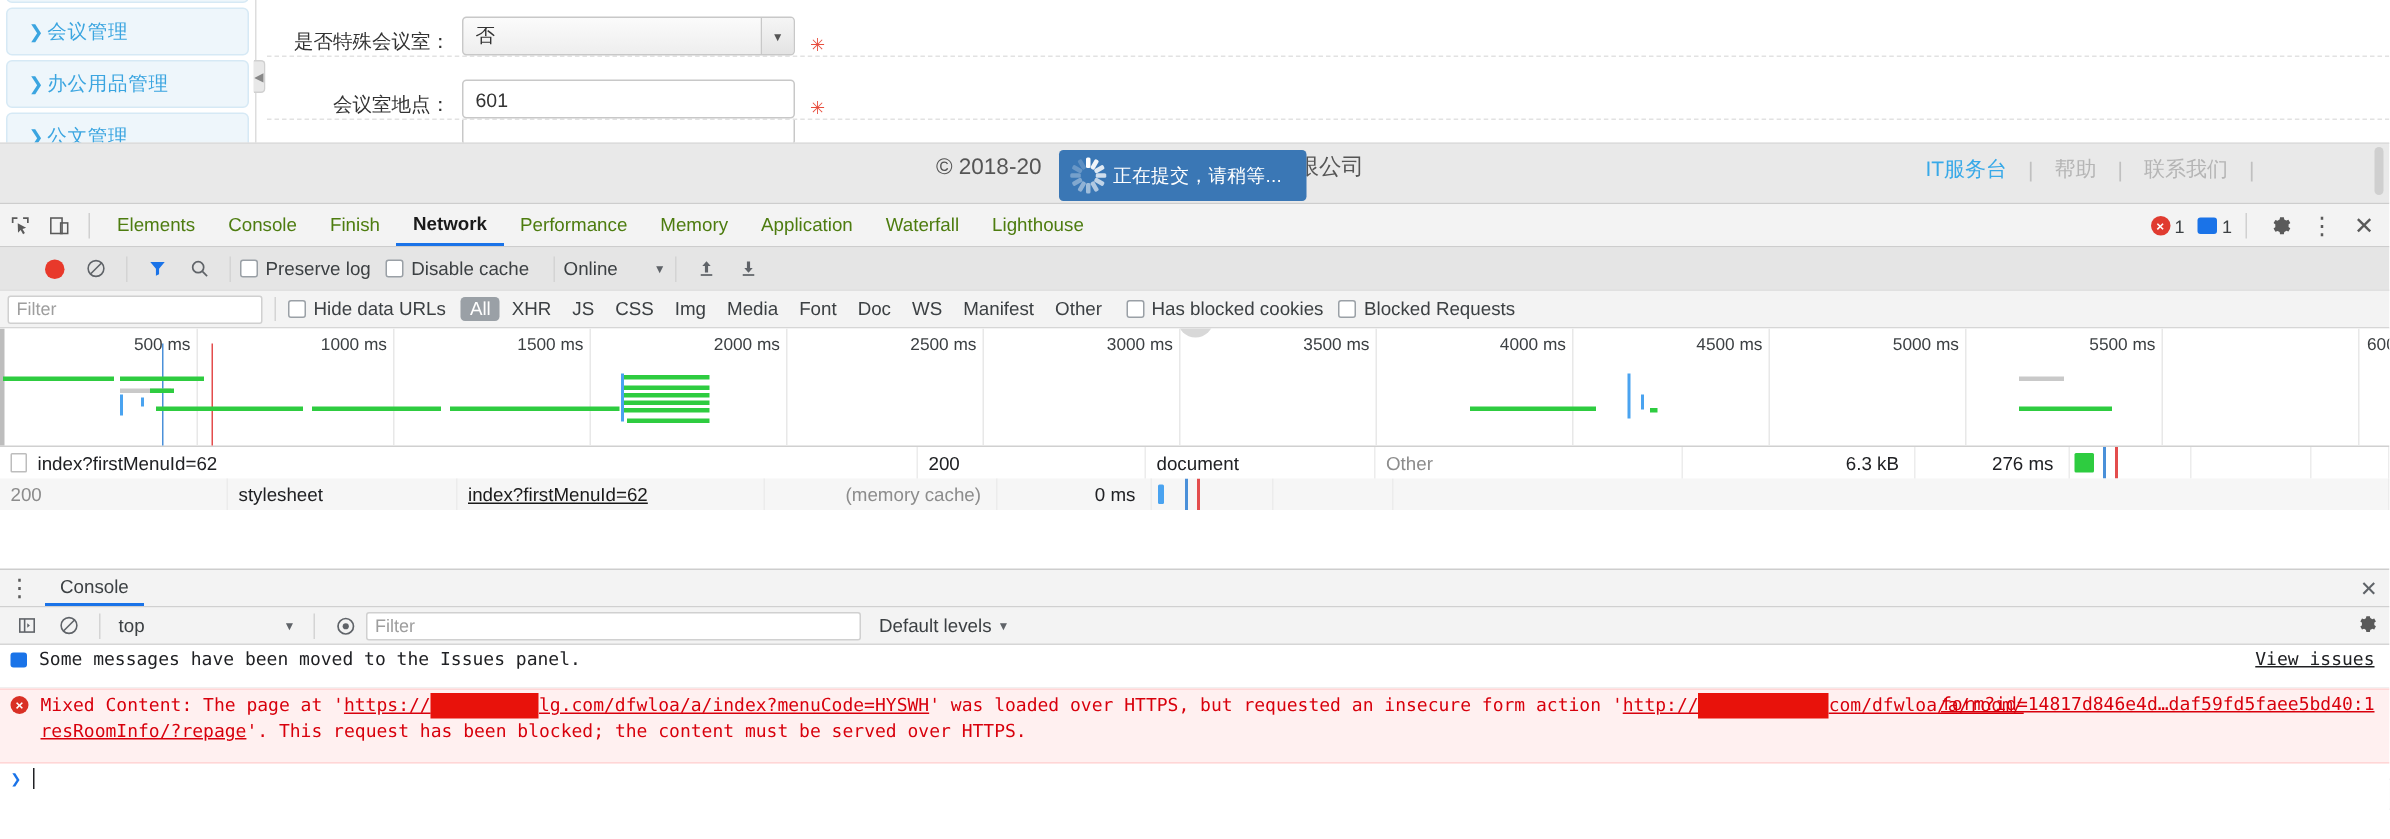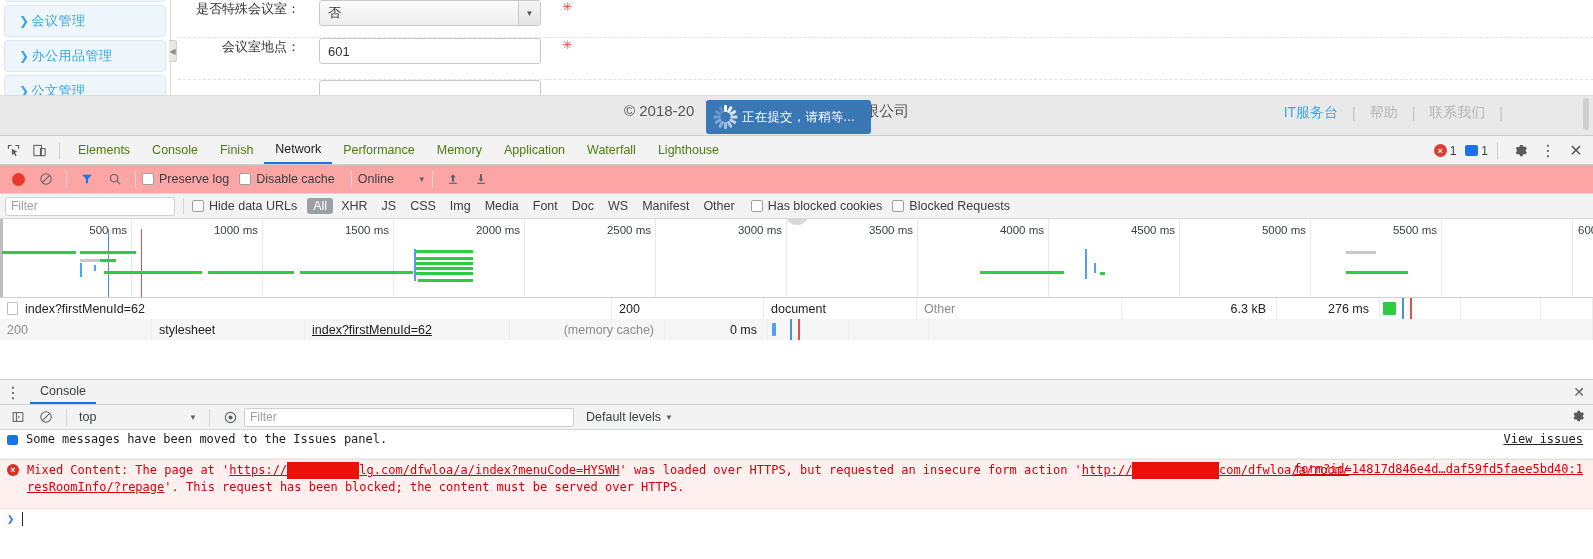--- a/index.html
+++ b/index.html
@@ -25,21 +25,21 @@
   .menu-item.partial-top { height:10px; margin-top:-8px; }
   .menu-arrow { color:#3ba5e0; font-weight:bold; margin-right:2px; font-size:12px; }
   .sidebar-handle {
     position:absolute; left:169px; top:40px; width:8px; height:22px;
     background:#e8e8e8; border:1px solid #d0d0d0; border-left:none;
     border-radius:0 3px 3px 0; display:flex; align-items:center; justify-content:center;
     color:#888; font-size:8px;
   }
 
   .page-form { position:absolute; left:178px; top:0; right:0; height:98px; background:#fff; }
-  .form-row { display:flex; align-items:flex-start; height:42px; border-bottom:1px dashed #e2e2e2;gap:11px; }
+  .form-row { display:flex; align-items:flex-end; height:42px; border-bottom:1px dashed #e2e2e2; }
   .form-row.first { height:38px; }
   .form-label { width:130px; text-align:right; font-size:13px; color:#333; padding-right:8px; }
   .form-field { position:relative; }
   .sel-box {
     width:222px; height:26px; border:1px solid #c8c8c8; border-radius:3px;
     background:linear-gradient(#fbfbfb,#eeeeee);
     display:flex; align-items:center; padding-left:8px; font-size:13px; color:#333;
     position:relative;
   }
   .sel-arrow {
@@ -95,36 +95,36 @@
   .dt-tabbar {
     height:29px; background:#f3f3f3; border-bottom:1px solid #cdcdcd;
     display:flex; align-items:center; position:relative;
   }
   .dt-ico-btn { width:26px; height:26px; display:flex; align-items:center; justify-content:center; color:#5a5a5a; }
   .tabsep { width:1px; height:17px; background:#d0d0d0; margin:0 7px; }
   .dt-tab {
     padding:0 11px; height:28px; display:flex; align-items:center;
     font-size:12.5px; color:#4d7c0f; white-space:nowrap;
   }
-  .dt-tab.active { color:#1a1a1a; border-bottom:2px solid #1a73e8; }
+  .dt-tab.active { color:#1a1a1a; border-bottom:2px solid #1a73e8;font-weight:bold; }
   .dt-right { position:absolute; right:4px; top:0; height:29px; display:flex; align-items:center; gap:2px; }
   .badge-err {
     display:inline-flex; align-items:center; gap:3px; font-size:12px; color:#3c4043;
   }
   .err-dot {
     width:13px; height:13px; border-radius:50%; background:#e03b30; color:#fff;
     font-size:9px; display:flex; align-items:center; justify-content:center; font-weight:bold;
   }
   .msg-sq {
     width:13px; height:11px; border-radius:2px; background:#1a73e8;
   }
 
   .dt-toolbar {
-    height:29px; background:#fca5a5; border-bottom:1px solid #e0e0e0;
-    display:flex; align-items:center; padding-left:4px; position:relative; gap:0;
+    height:29px; background:#e5e5e5; border-bottom:1px solid #e0e0e0;
+    display:flex; align-items:center; padding-left:22px; position:relative; gap:0;
   }
   .rec-dot { width:13px; height:13px; border-radius:50%; background:#e8392b; }
   .tb-btn { width:28px; height:26px; display:flex; align-items:center; justify-content:center; color:#5f6368; }
   .vsep { width:1px; height:17px; background:#d4d4d4; margin:0 6px; }
   .cbx-wrap { display:flex; align-items:center; gap:5px; font-size:12.5px; color:#3c4043; margin-right:10px; }
   .cbx { width:12px; height:12px; border:1px solid #9aa0a6; border-radius:2px; background:#fff; }
   .online-sel { font-size:12.5px; color:#3c4043; display:flex; align-items:center; gap:24px; }
   .caret { font-size:8px; color:#5f6368; }
 
   .dt-filterbar {

